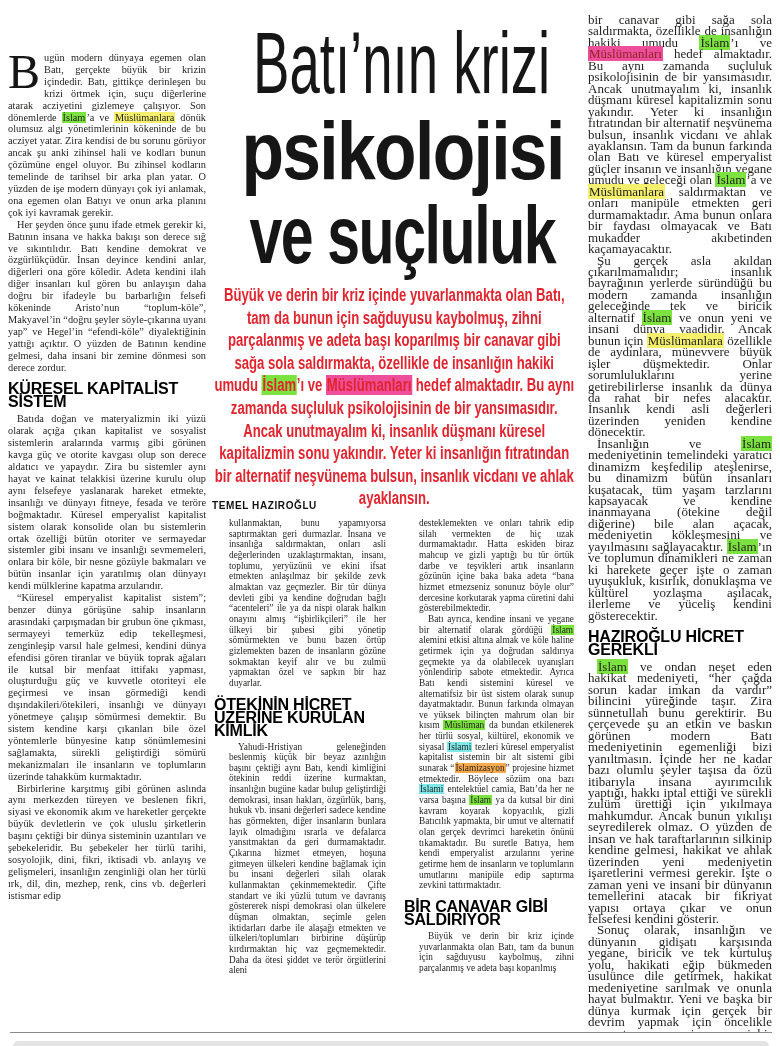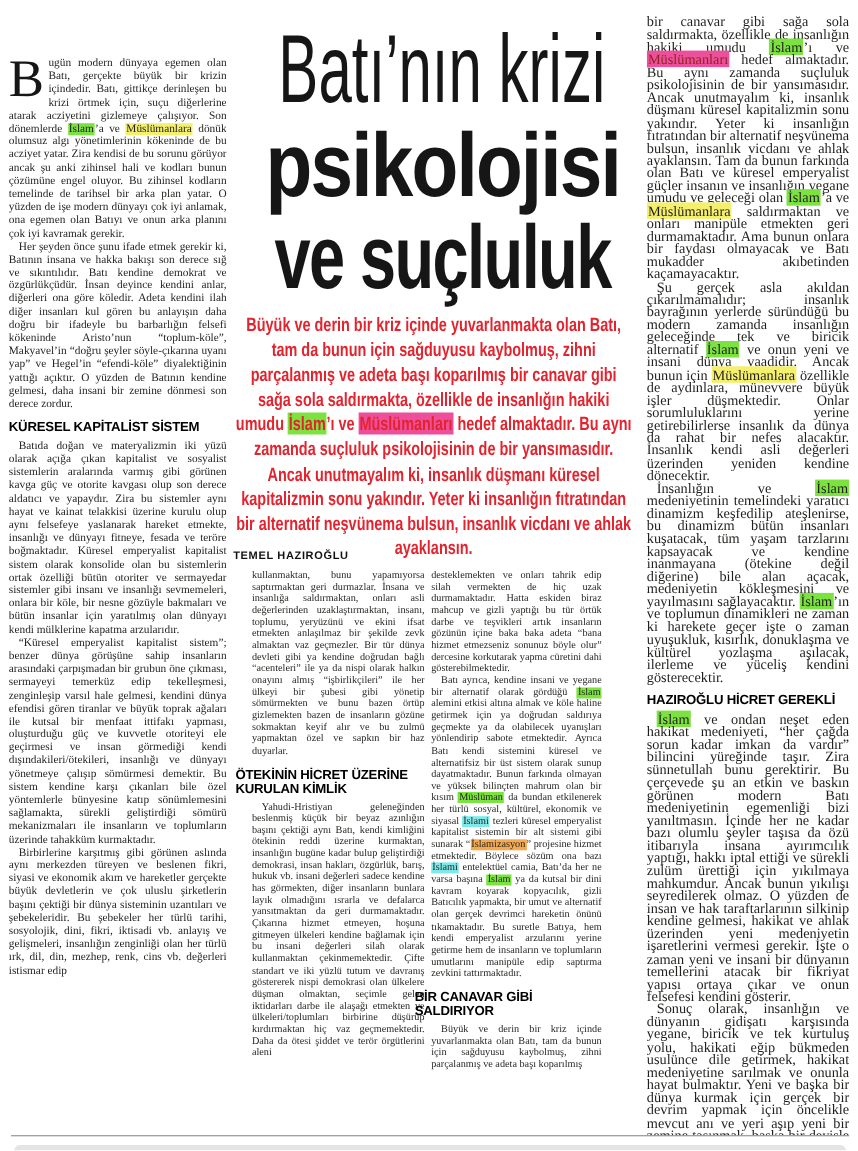--- a/index.html
+++ b/index.html
@@ -25,26 +25,26 @@
             font-family:"Liberation Sans", sans-serif; font-weight:bold; font-size:10px; letter-spacing:0.6px;
             color:#111; }
 
   
   .col { position:absolute; overflow:hidden; color:var(--body-text,#1f1f1d); }
   .col .para { text-align:justify; hyphens:auto; -webkit-hyphens:auto; }
   .col .para.indent { text-indent:9px; }
   .col-left  { left:8px;   top:52px;  width:198px; height:980px; }
   .col-left .para { font-size:10.3px; line-height:11.9px; }
   .col-mid1  { left:214px; top:518px; width:172px; height:514px; }
-  .col-mid2  { left:377px; top:518px; width:170px; height:514px; }
+  .col-mid2  { left:404px; top:518px; width:170px; height:514px; }
   .col-mid1 .para, .col-mid2 .para { font-size:9.3px; line-height:10.65px;margin-left:15px; }
   .col-right { left:588px; top:14px;  width:184px; height:1018px; }
   .col-right .para { font-size:13px; line-height:11.45px; }
 
-  .subhead { font-family:"Liberation Sans", sans-serif; font-weight:bold; font-size:12px; line-height:13px;
+  .subhead { font-family:"Liberation Sans", sans-serif; font-weight:bold; font-size:16px; line-height:13px;
              color:#000; margin:9px 0 5px 0; letter-spacing:-0.2px; }
   .dropcap { float:left; font-size:48px; line-height:36px; padding:2px 4px 0 0; font-weight:normal; color:#161616; }
 
   
   .hl { padding:0 1px; }
   .hl-green  { background:var(--highlight-green,#7ce23f); }
   .hl-yellow { background:var(--highlight-yellow,#f4ef6c); }
   .hl-pink   { background:var(--highlight-pink,#ee4f9b); }
   .col .hl-pink { color:var(--highlight-pink-text,#8e2424); }
   .hl-cyan   { background:var(--highlight-cyan,#7fe9e9); }

